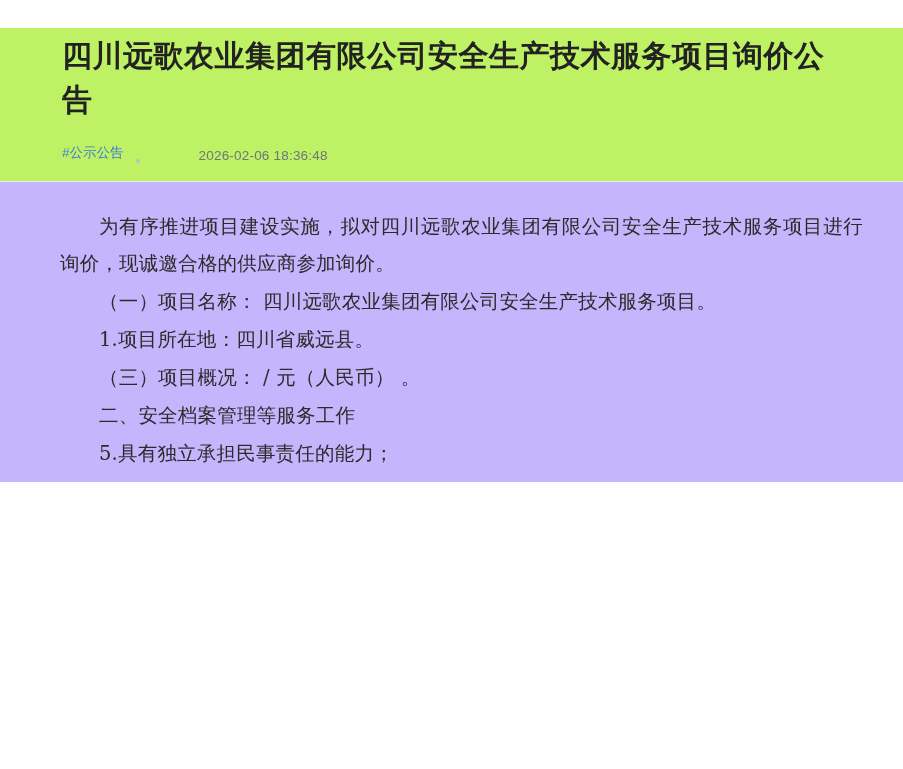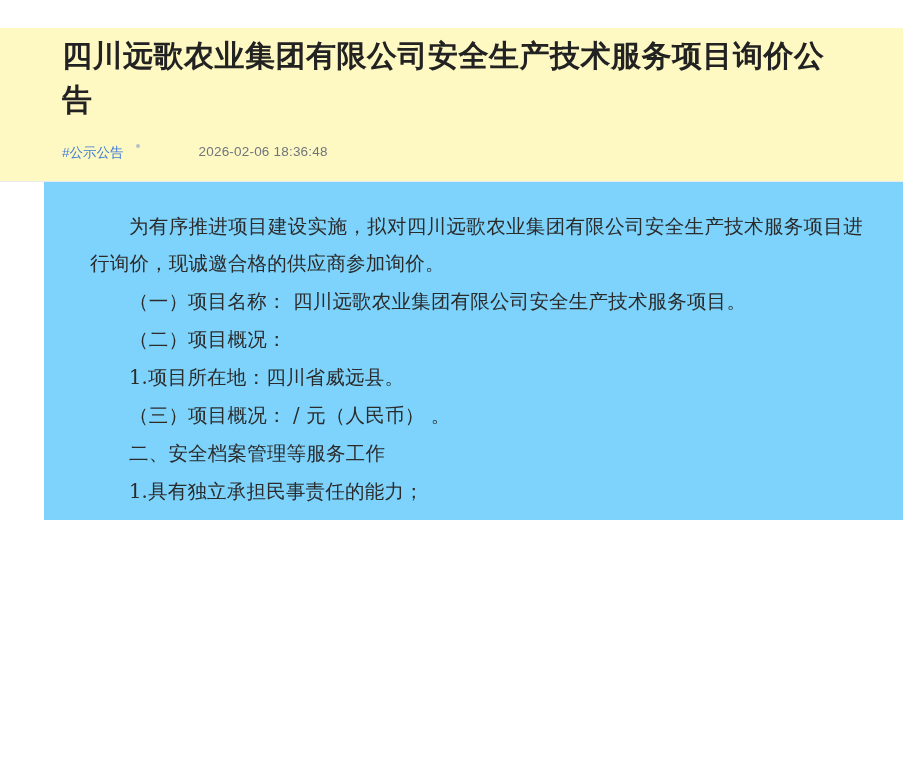--- a/index.html
+++ b/index.html
@@ -21,34 +21,34 @@
     box-sizing: border-box;
     padding: 0;
     position: relative;
   }
   .top-gap {
     height: 28px;
     background: #ffffff;
   }
   .header {
     padding: 0 52px 0 62px;
-    background: #fef9c3;
+    background: #bef264;
   }
   .doc-title {
     font-size: 30px;
     line-height: 44px;
     font-weight: bold;
     color: #222222;
     letter-spacing: 0.5px;
     margin: 0;
     padding-top: 6px;
   }
   .meta-row {
     display: flex;
-    align-items: flex-start;
+    align-items: flex-end;
     padding-top: 22px;
     padding-bottom: 18px;
     font-size: 13.5px;
     color: #8a8f99;
   }
   .meta-tag {
     color: #3e7bd6;
     font-size: 13.5px;
     text-decoration: none;
     border-bottom: 1px dashed transparent;
@@ -66,23 +66,22 @@
     font-size: 13.5px;
     letter-spacing: 0.2px;
     margin-left: 48px;
   }
   .divider {
     height: 1px;
     background: #e8eaee;
     margin: 0;
   }
   .body-wrap {
-    padding: 26px 40px 10px 46px;
-    background: #7dd3fc;
-    margin-left: 44px;
+    padding: 26px 40px 10px 60px;
+    background: #c4b5fd;
   }
   .para {
     font-family: "DejaVu Serif", "Liberation Serif", serif;
     font-size: 19.5px;
     line-height: 37px;
     color: #2b2b2b;
     margin: 0 0 1px 0;
     text-align: justify;
     letter-spacing: 0.2px;
   }
@@ -108,20 +107,19 @@
       <span class="meta-dot"></span>
       <span class="meta-date">2026-02-06 18:36:48</span>
     </div>
   </div>
 
   <div class="divider"></div>
 
   <div class="body-wrap">
     <p class="para indent">为有序推进项目建设实施，拟对四川远歌农业集团有限公司安全生产技术服务项目进行询价，现诚邀合格的供应商参加询价。</p>
     <p class="para indent">（一）项目名称： 四川远歌农业集团有限公司安全生产技术服务项目。</p>
-    <p class="para indent">（二）项目概况：</p>
     <p class="para indent">1.项目所在地：四川省威远县。</p>
     <p class="para indent">（三）项目概况： /  元（人民币） 。</p>
     <p class="para indent">二、安全档案管理等服务工作</p>
-    <p class="para indent tight">1.具有独立承担民事责任的能力；</p>
+    <p class="para indent tight">5.具有独立承担民事责任的能力；</p>
   </div>
 
 </div>
 
 </body></html>

